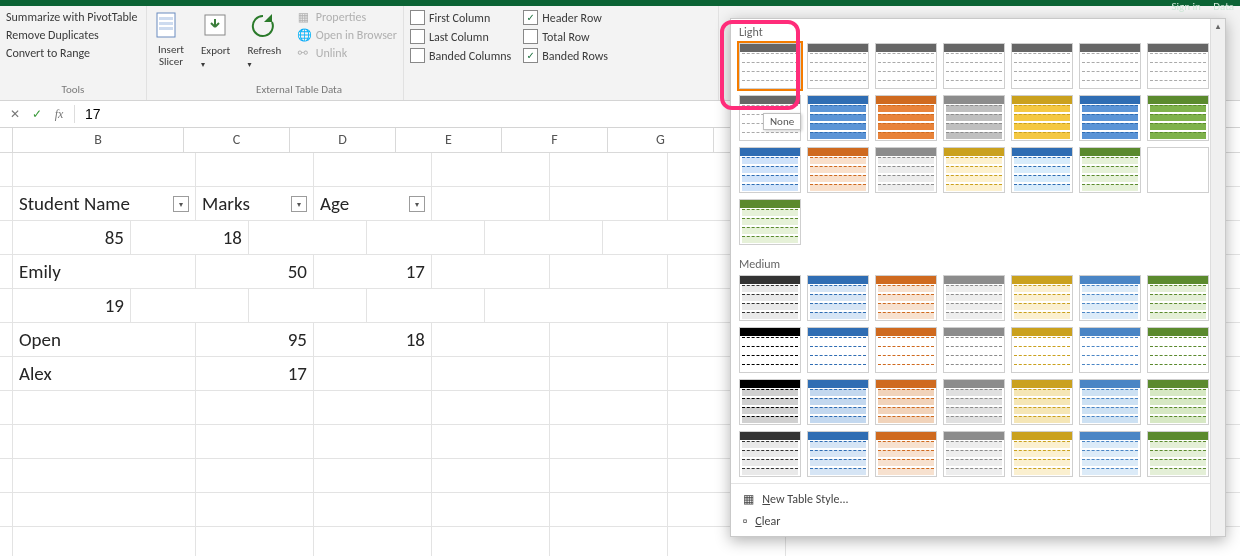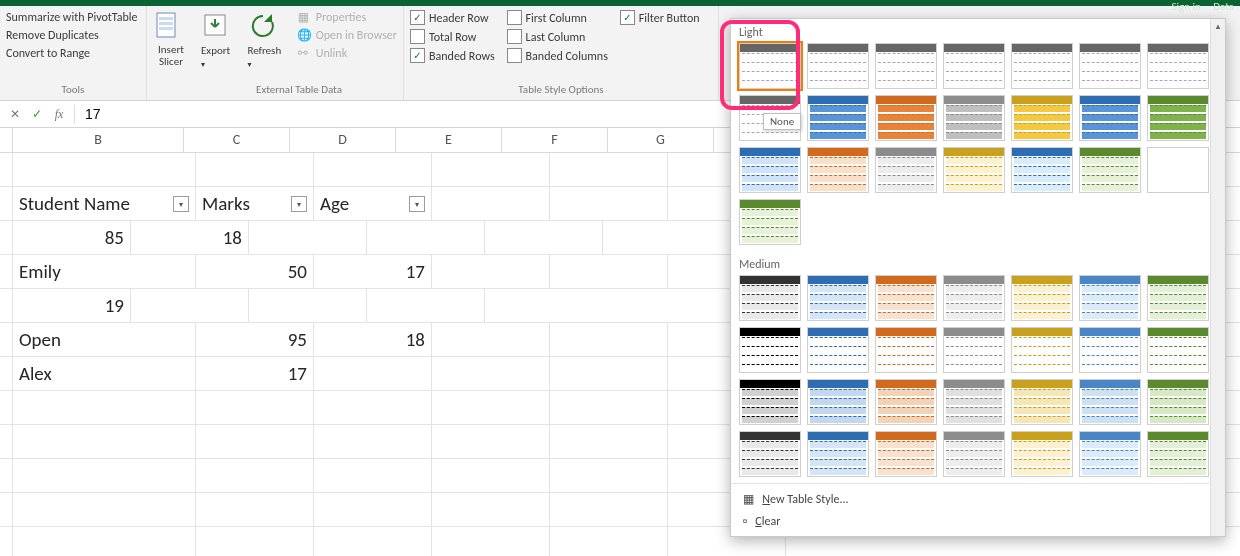--- a/index.html
+++ b/index.html
@@ -123,54 +123,47 @@
           </div>
       </div>
     </div>
     <div class="gtitle">External Table Data</div>
   </div>
 
   <div class="group" style="width:314px">
     <div class="body">
       <div class="vstack" style="margin-right:12px">
         <label class="cmd">
+            <span class="chk"></span>
+            <span>First Column</span>
+          </label>
+        <label class="cmd">
+            <span class="chk"></span>
+            <span>Last Column</span>
+          </label>
+        <label class="cmd">
+            <span class="chk"></span>
+            <span>Banded Columns</span>
+          </label>
+      </div>
+      <div class="vstack" style="margin-right:12px">
+        <label class="cmd">
             <span class="chk on"></span>
             <span>Header Row</span>
           </label>
         <label class="cmd">
             <span class="chk"></span>
             <span>Total Row</span>
           </label>
         <label class="cmd">
             <span class="chk on"></span>
             <span>Banded Rows</span>
           </label>
       </div>
-      <div class="vstack" style="margin-right:12px">
-        <label class="cmd">
-            <span class="chk"></span>
-            <span>First Column</span>
-          </label>
-        <label class="cmd">
-            <span class="chk"></span>
-            <span>Last Column</span>
-          </label>
-        <label class="cmd">
-            <span class="chk"></span>
-            <span>Banded Columns</span>
-          </label>
-      </div>
-      <div class="vstack">
-        <label class="cmd">
-            <span class="chk on"></span>
-            <span>Filter Button</span>
-          </label>
-      </div>
-    </div>
-    <div class="gtitle">Table Style Options</div>
+    </div>
   </div>
 </div>
 
 <div id="fbar">
   <span class="sym">✕</span>
   <span class="sym" style="color:#3a9a3a">✓</span>
   <span class="sym" style="font-style:italic">fx</span>
   <span style="width:1px;height:18px;background:#ddd"></span>
   <input value="17" style="">
 </div>

